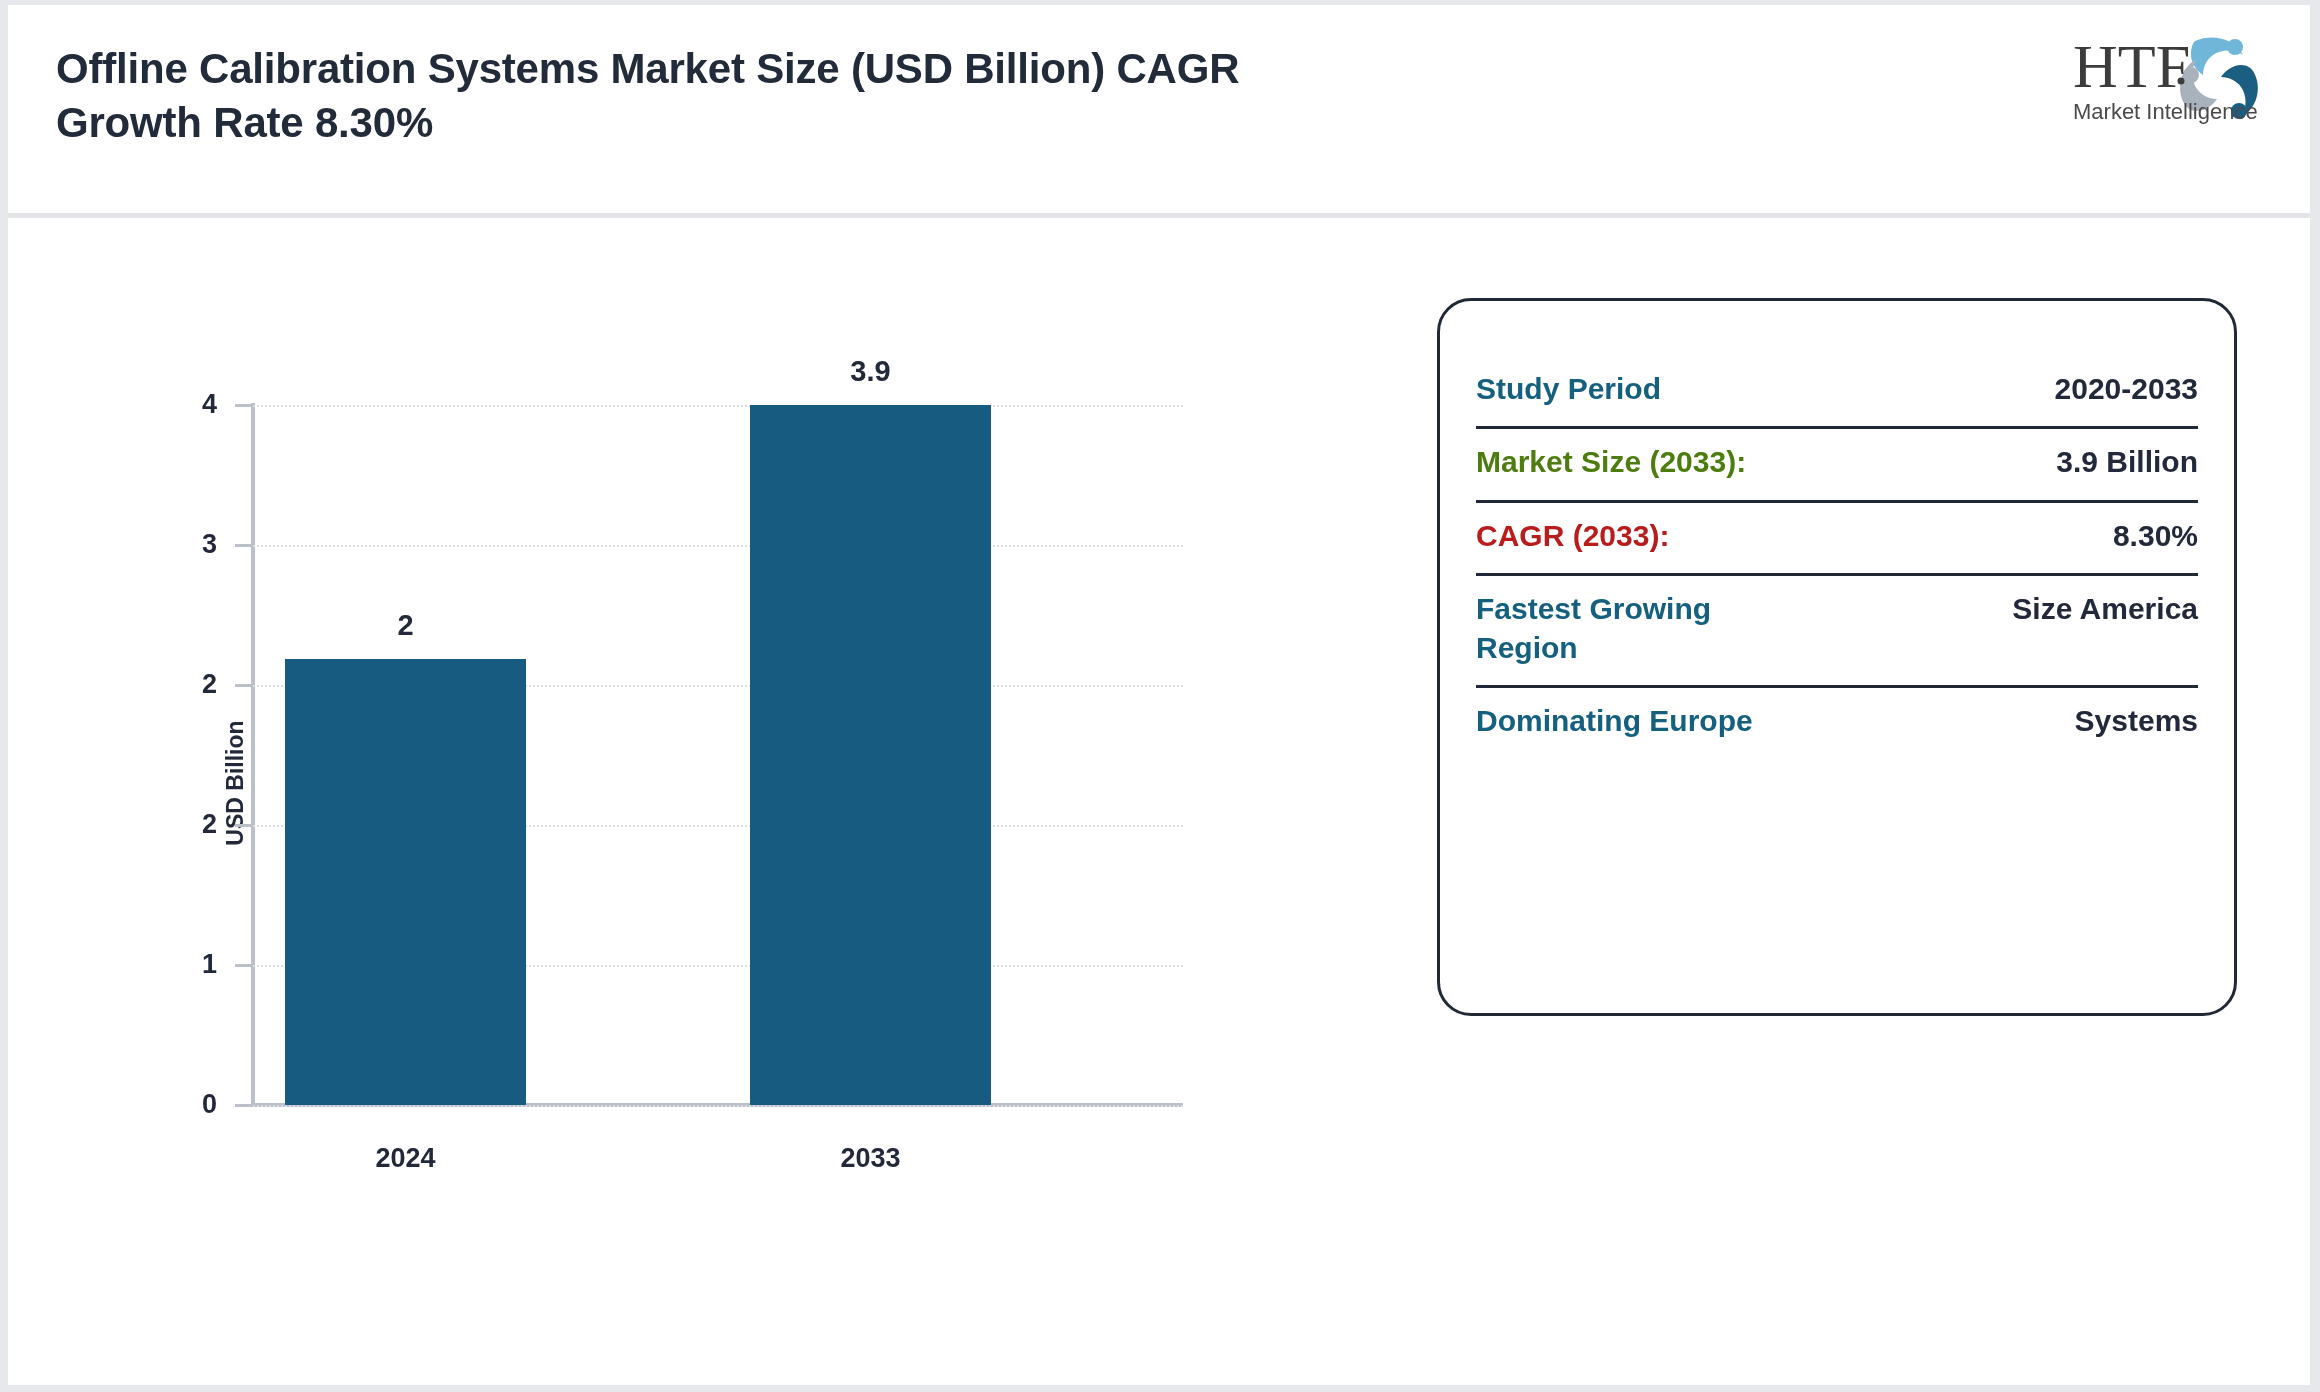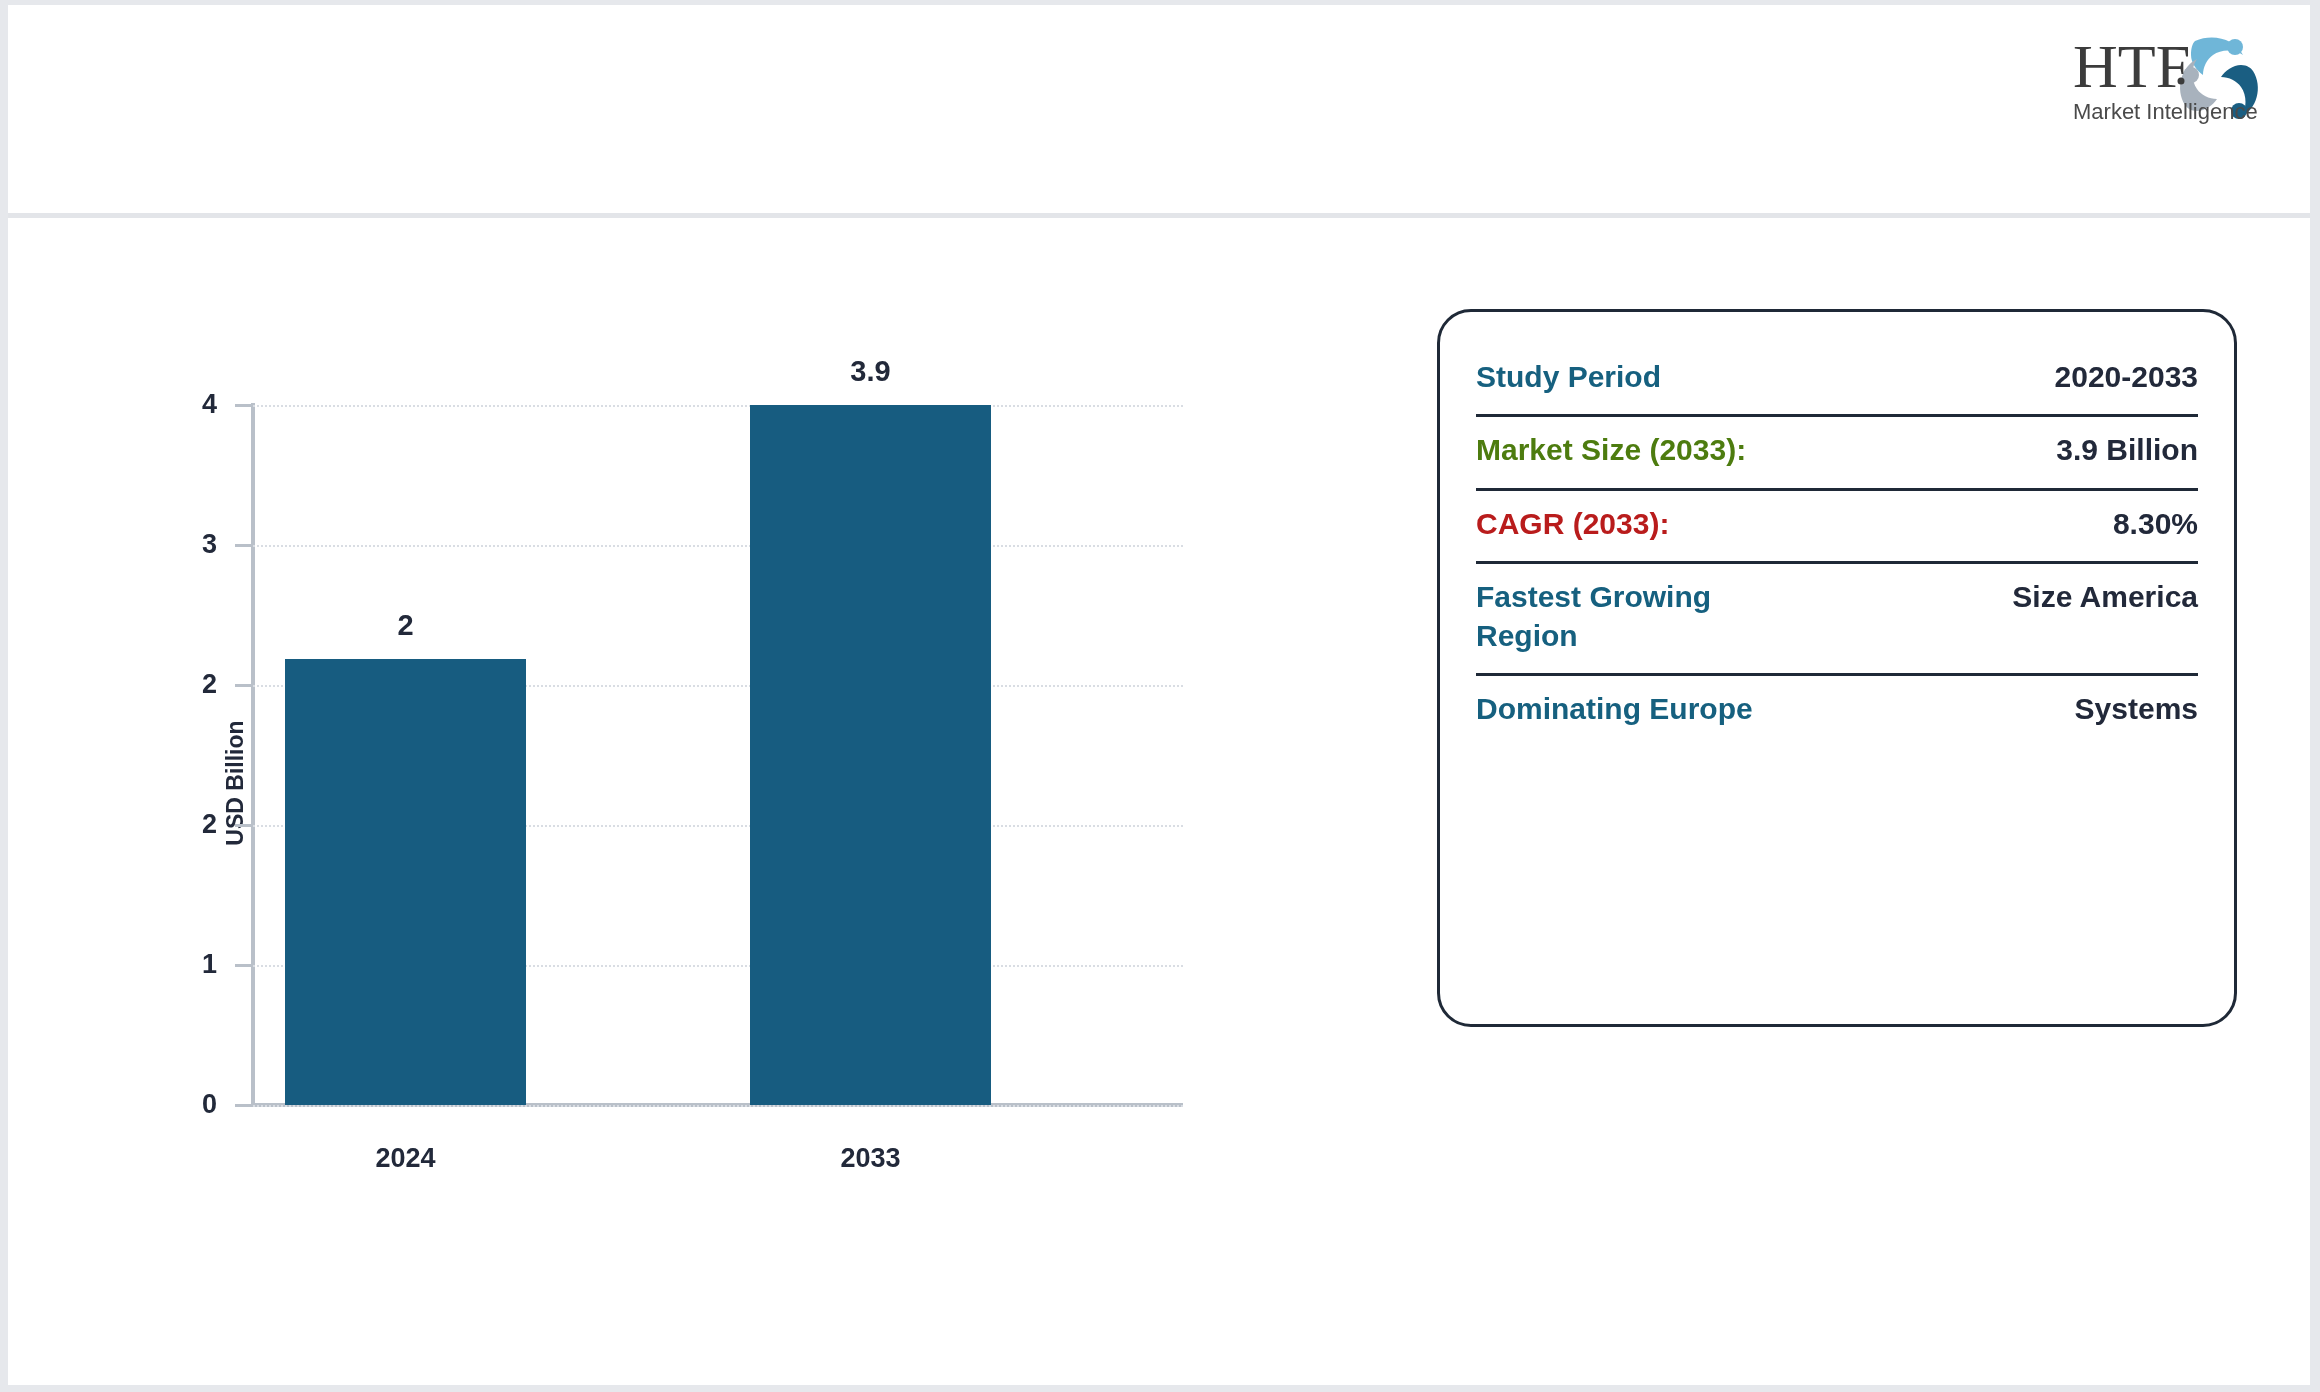--- a/index.html
+++ b/index.html
@@ -147,27 +147,27 @@
     font-size: 23px;
     font-weight: bold;
     color: #22293a;
     line-height: 1;
   }
 
   
   #info-card {
     position: absolute;
     left: 1429px;
-    top: 304px;
+    top: 293px;
     width: 800px;
     height: 718px;
     border: 3px solid #1f2937;
     border-radius: 34px;
     background: #ffffff;
-    padding: 32px 36px 0 36px;
+    padding: 55px 36px 0 36px;
   }
 
   .card-row {
     display: flex;
     align-items: flex-start;
     justify-content: space-between;
     padding: 14px 0 18px 0;
     border-bottom: 3px solid #1f2937;
     gap: 20px;
   }
@@ -190,20 +190,21 @@
     max-width: 330px;
   }
 </style>
 </head>
 <body>
 
 <div id="page">
 
   <div id="header">
 
+    <h1 id="page-title">Offline Calibration Systems Market Size (USD Billion) CAGR Growth Rate 8.30%</h1>
 
     <div id="logo">
       <svg width="205" height="100" viewBox="0 0 205 100" xmlns="http://www.w3.org/2000/svg">
 
         <g>
           <path d="M128 14 C146 6 168 12 176 28 C168 22 154 22 146 28 C140 32 136 40 136 48 C130 44 124 36 124 28 C124 22 125 17 128 14 Z" fill="#6fb6d8"></path>
           <circle cx="168" cy="20" r="8" fill="#6fb6d8"></circle>
           <path d="M186 44 C196 60 190 82 174 90 C180 82 180 68 174 60 C170 54 162 50 154 50 C158 44 166 38 174 38 C180 38 184 41 186 44 Z" fill="#1a5e82"></path>
           <circle cx="172" cy="84" r="8" fill="#1a5e82"></circle>
           <path d="M118 78 C108 62 114 40 130 32 C124 40 124 54 130 62 C134 68 142 72 150 72 C146 78 138 84 130 84 C124 84 120 81 118 78 Z" fill="#a8b2bd"></path>

